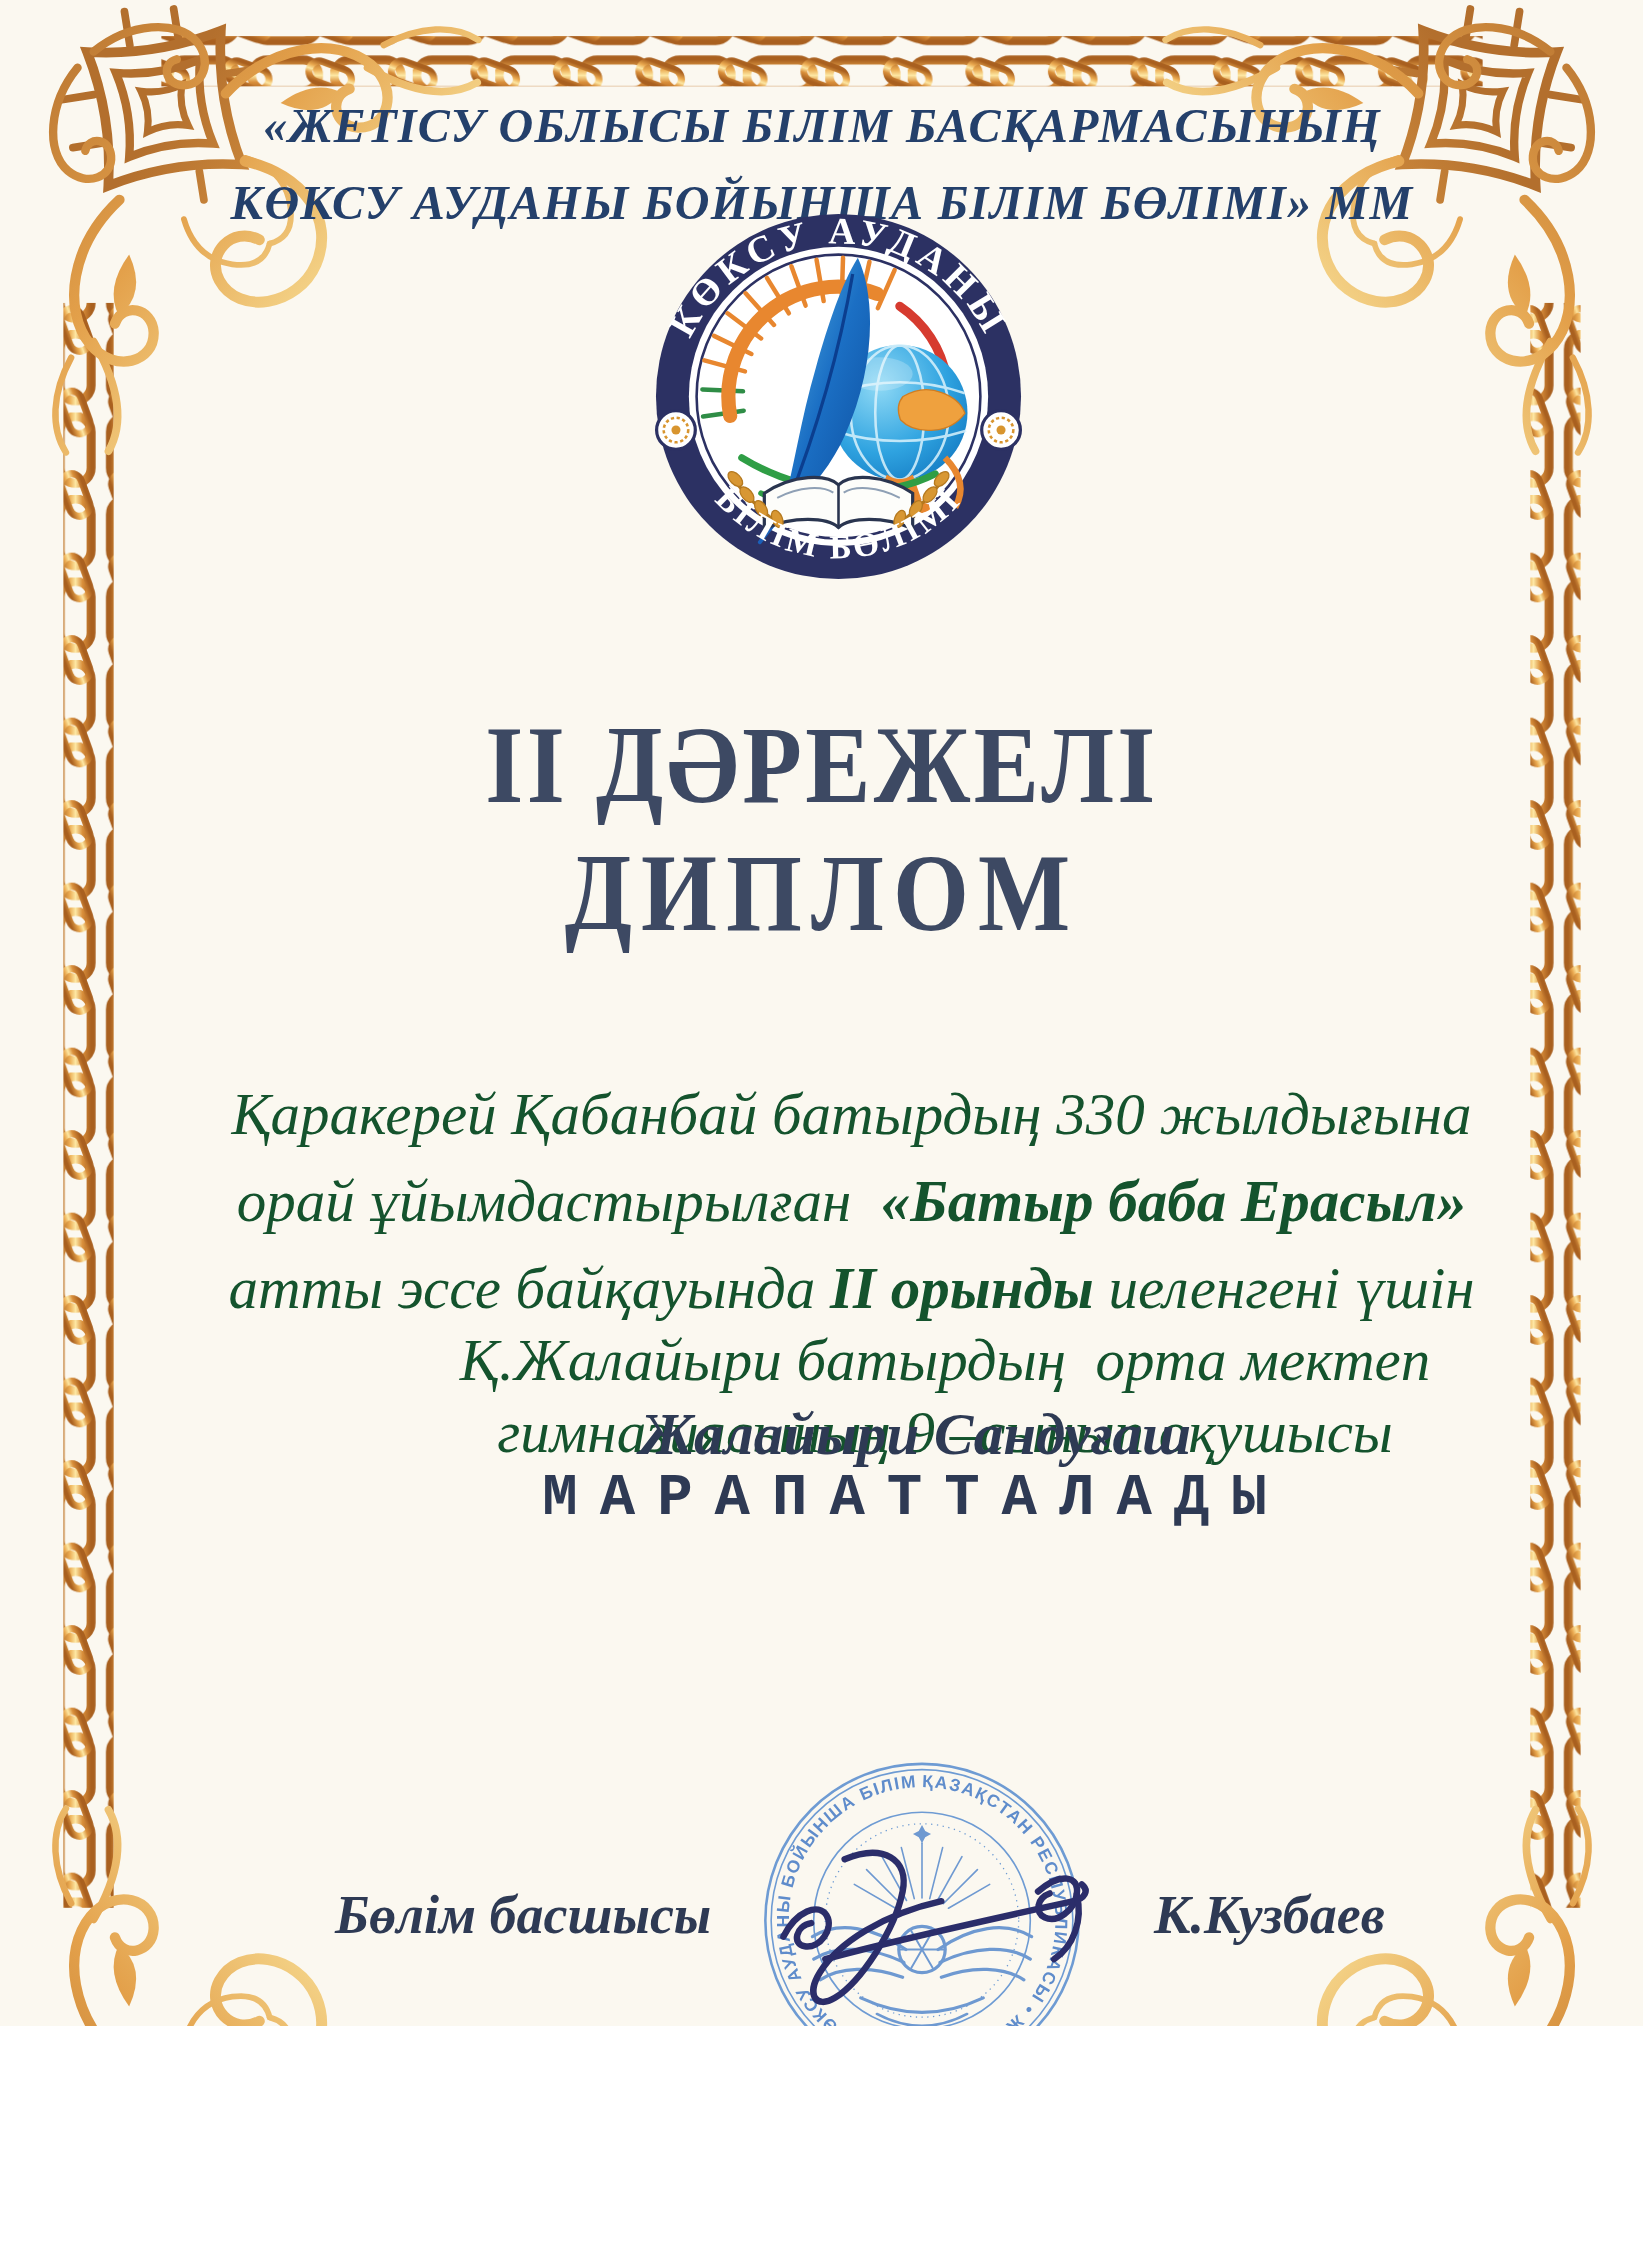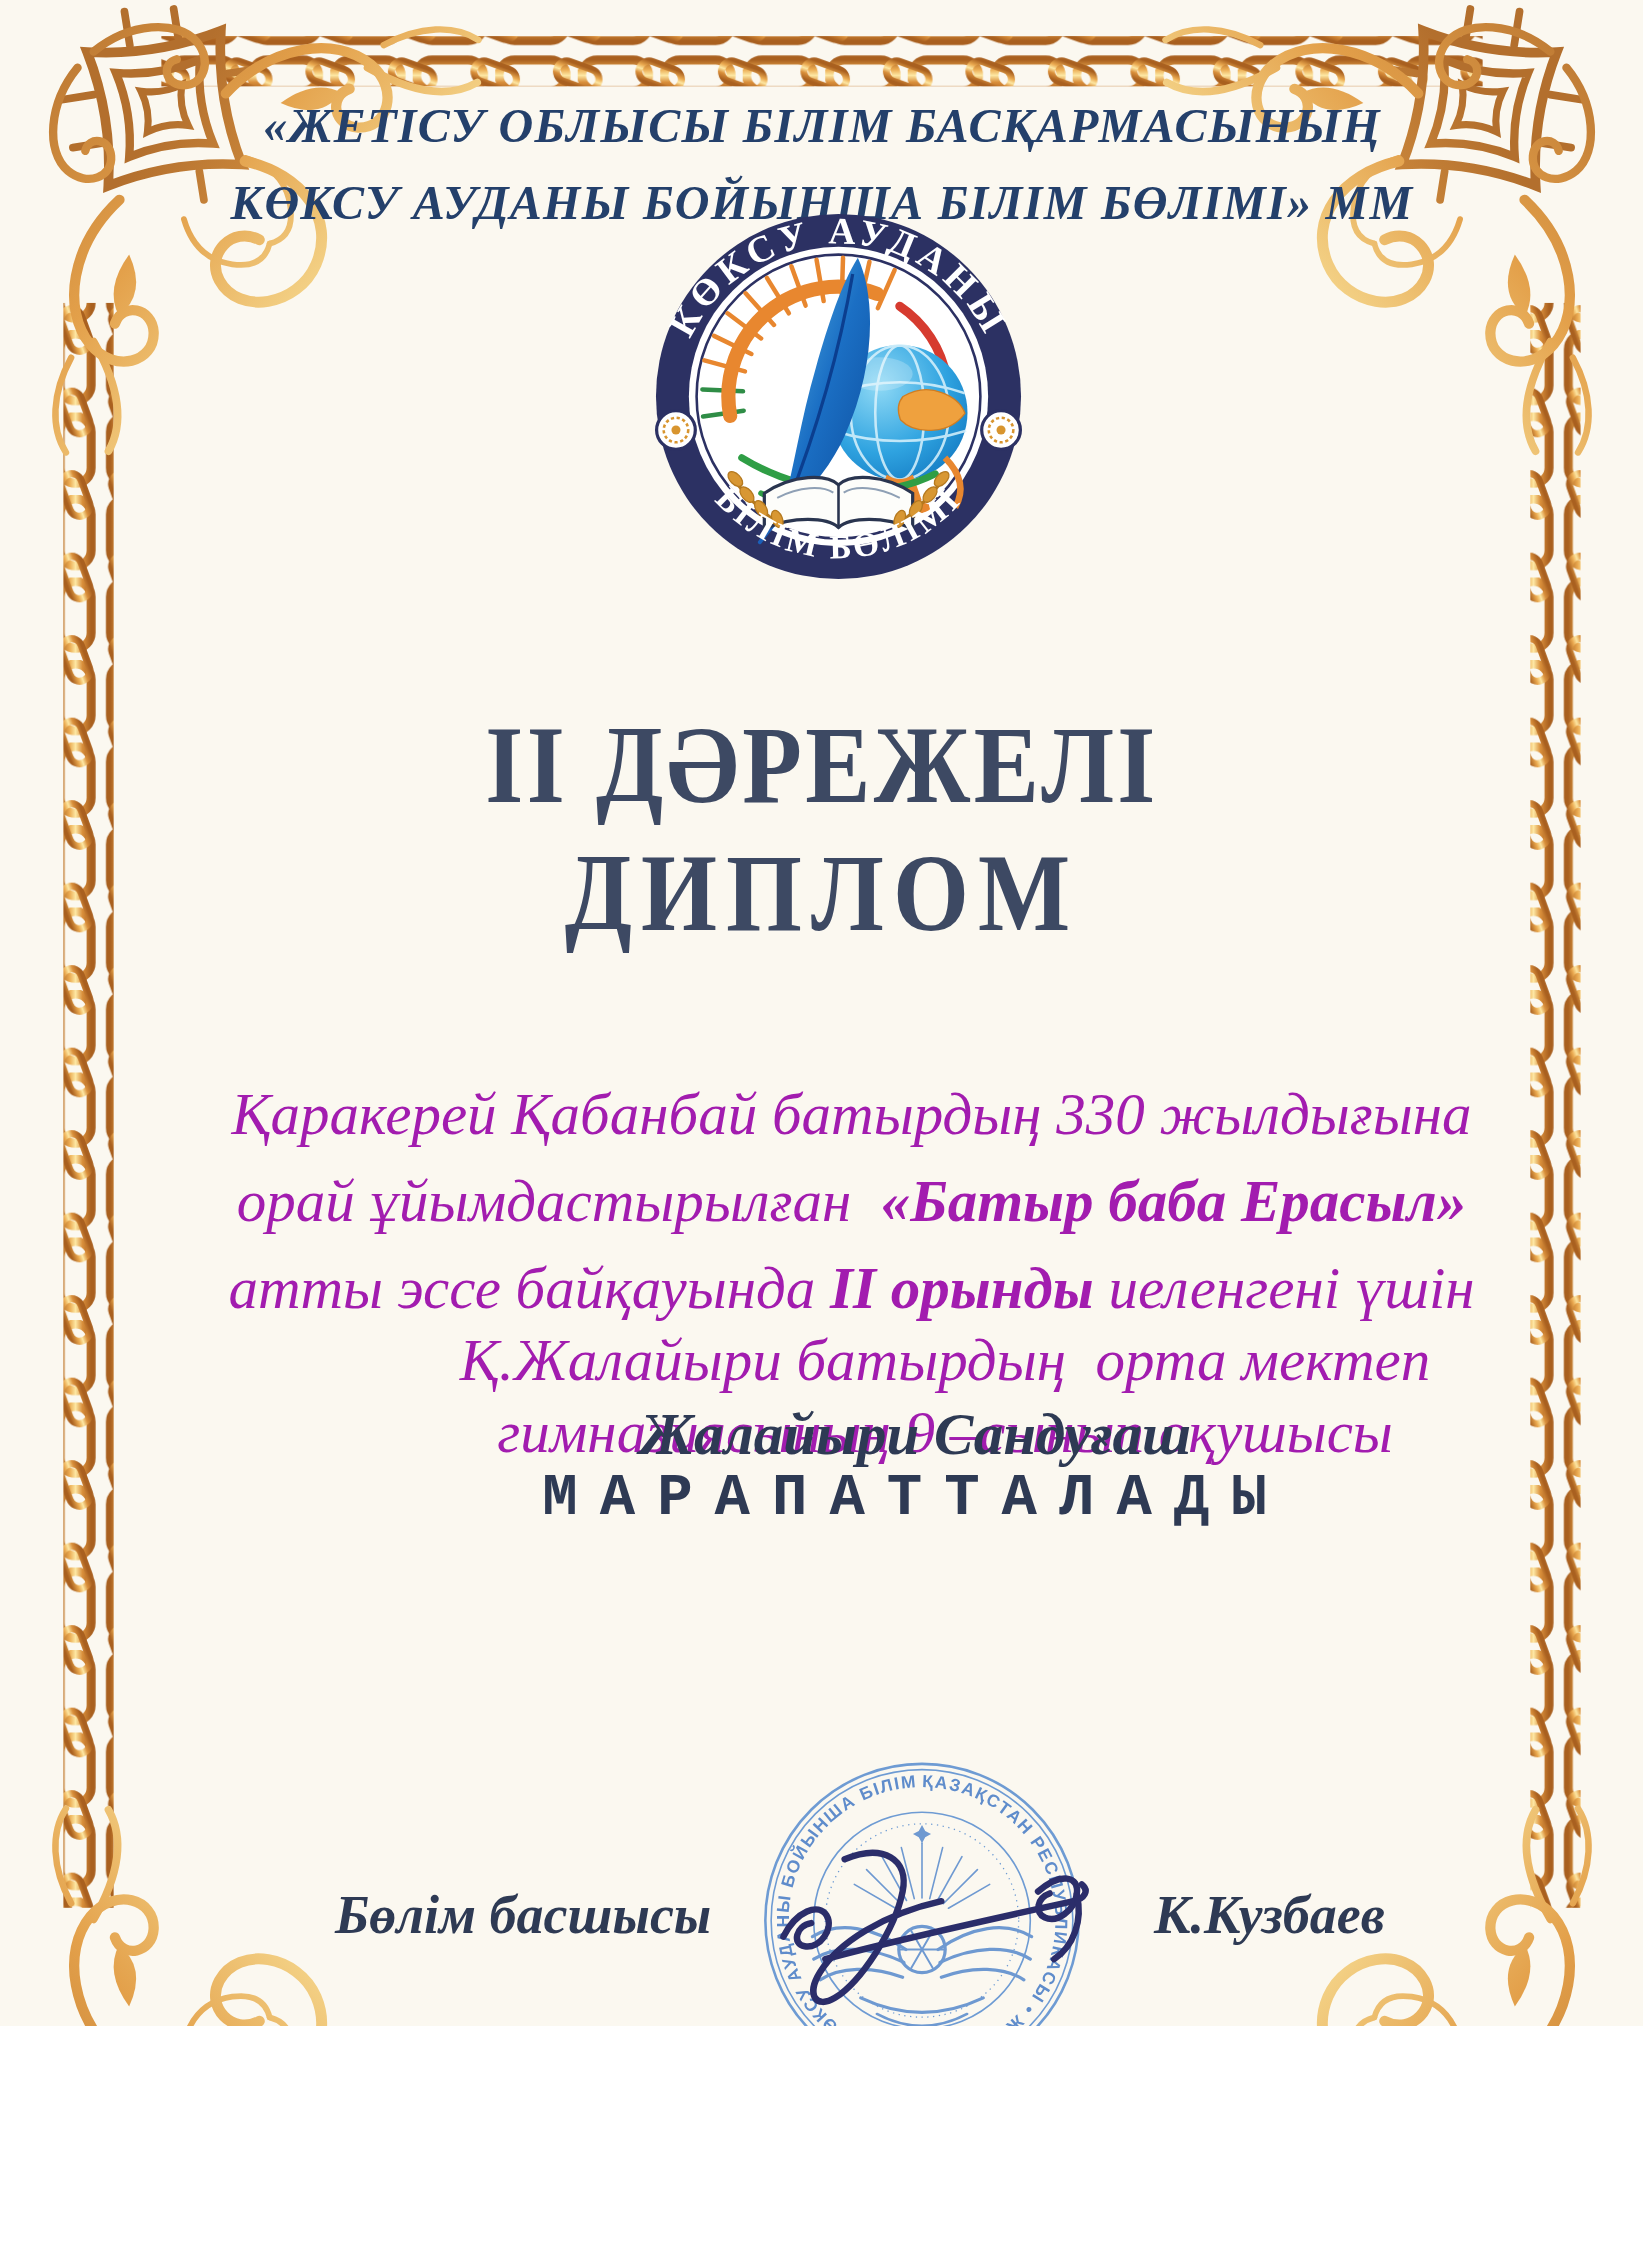--- a/index.html
+++ b/index.html
@@ -16,21 +16,21 @@
   .hdr {
     color:#24406b; font-weight:bold; font-style:italic;
     font-size:48px; letter-spacing:1.3px;
   }
   .title-line {
     color:#3d4963; font-size:111px; font-weight:bold;
     transform:scaleX(0.88); transform-origin:50% 50%;
     letter-spacing:3.9px;
   }
   .title-line.l2 { letter-spacing:10.3px; }
-  .body-line { color:#a21caf; font-style:italic; font-size:59px; }
+  .body-line { color:#14532d; font-style:italic; font-size:59px; }
   .body-line b { font-weight:bold; }
   .recipient { color:#2e3a54; font-style:italic; font-weight:bold; font-size:59px; }
   .award {
     color:#2e3a54; font-weight:bold; font-size:59px;
     letter-spacing:22px;
   }
   .sig { color:#2e3a54; font-weight:bold; font-style:italic; font-size:54px; }
   .footer-line { color:#2c3854; font-weight:bold; font-style:italic; font-size:48px; }
   svg text { user-select:none; }
 </style>

